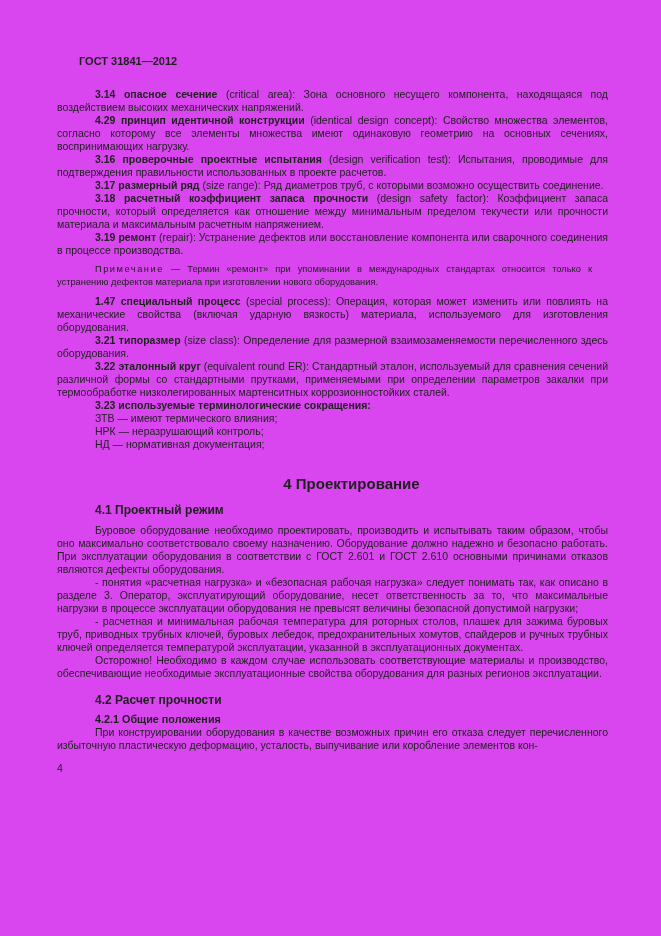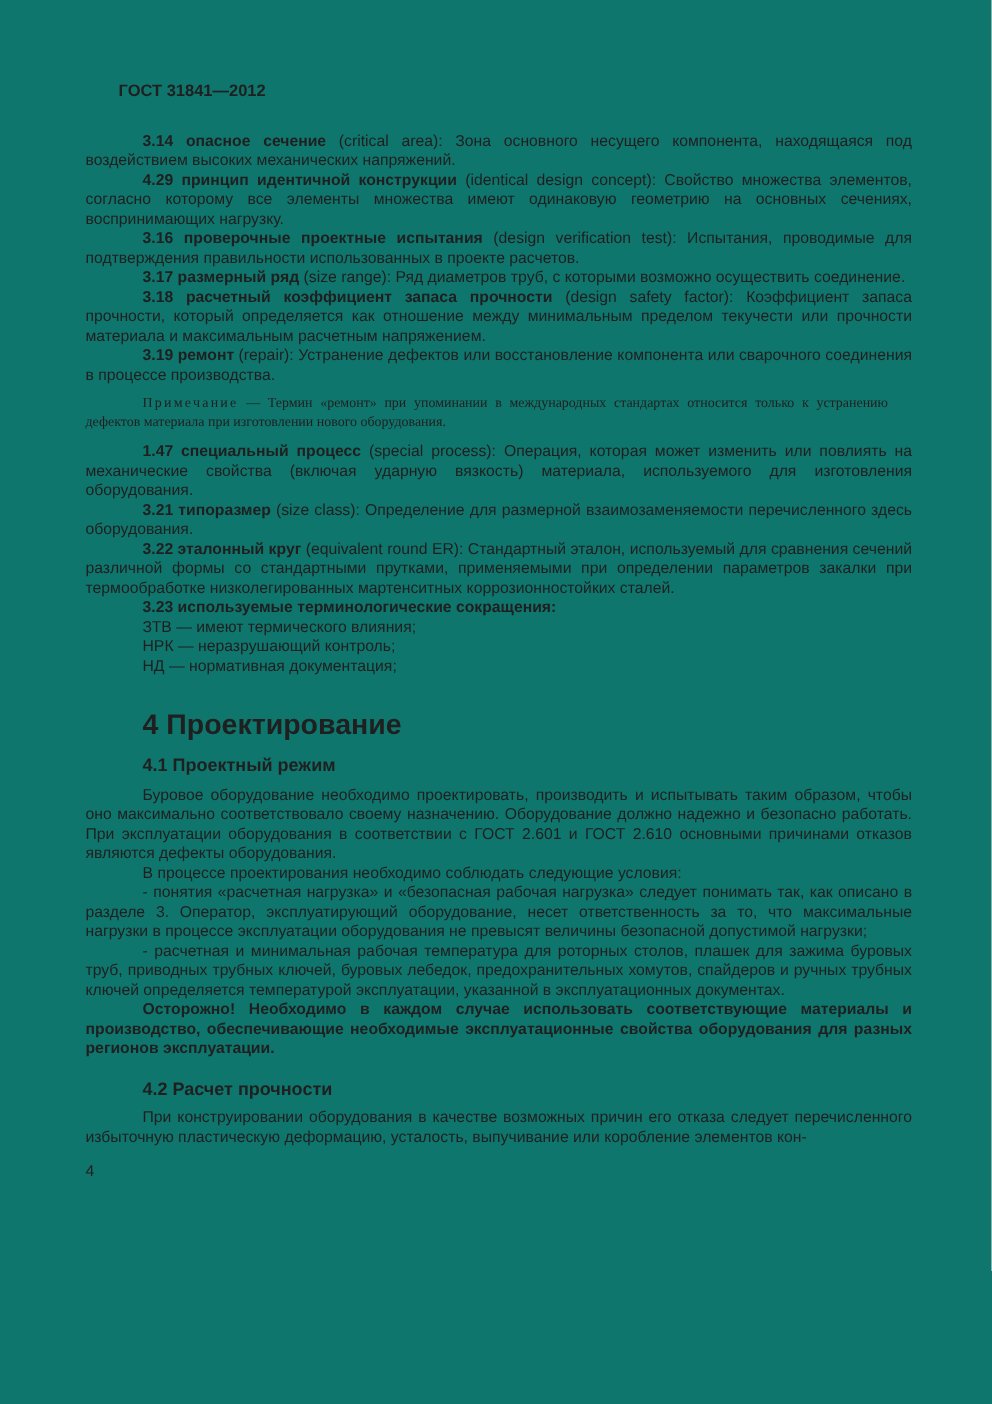--- a/index.html
+++ b/index.html
@@ -1,21 +1,21 @@
 <!DOCTYPE html>
 <html lang="ru"><head>
 <meta charset="utf-8">
 <style>
   html, body { margin: 0; padding: 0; background: #e8e8e8; }
   .page {
     position: relative;
     width: 661px;
     height: 936px;
     margin: 0 auto;
-    background: #0f766e;
+    background: #d946ef;
     color: #1f1f1f;
     font-family: "Liberation Sans", "DejaVu Sans", sans-serif;
     font-size: 10.5px;
     line-height: 13px;
     box-sizing: border-box;
     padding: 55px 53px 0 57px;
     overflow: hidden;
   }
   .running-header {
     font-weight: bold;
@@ -27,47 +27,47 @@
     text-align: justify;
     text-indent: 38px;
   }
   .para b { font-weight: bold; margin-top: 20px; }
   .note {
     text-align: justify;
     text-indent: 38px;
     font-size: 9.3px;
     line-height: 13px;
     margin: 6px 16px 6px 0;
-    font-family: Liberation Serif, serif;
   }
   .note-label { letter-spacing: 1.5px; }
   .abbr { text-align: left; text-indent: 38px; }
   h2.sec {
-    font-size: 19px;
+    font-size: 15px;
     line-height: 17px;
     font-weight: bold;
     margin: 24px 0 12px 0;
     text-indent: 38px;
+    text-align: center;
   }
   h3.subsec {
     font-size: 12px;
     line-height: 13px;
     font-weight: bold;
     margin: 0 0 7px 0;
     text-indent: 38px;
   }
   h3.subsec-42 { margin: 14px 0 6px 0; }
   h4.subsubsec {
     font-size: 10.8px;
     line-height: 13px;
     font-weight: bold;
     margin: 0;
     text-indent: 38px;
   }
-  .warning { font-weight: bold; }
+  .warning { font-weight: normal; }
   .page-number {
     margin-top: 10px;
     text-indent: 0;
     text-align: left;
   }
 </style>
 </head>
 <body>
 
 <div class="page">
@@ -90,25 +90,25 @@
 
   <p class="para abbr">ЗТВ — имеют термического влияния;</p>
   <p class="para abbr">НРК — неразрушающий контроль;</p>
   <p class="para abbr">НД — нормативная документация;</p>
 
   <h2 class="sec">4 Проектирование</h2>
 
   <h3 class="subsec">4.1 Проектный режим</h3>
 
   <p class="para">Буровое оборудование необходимо проектировать, производить и испытывать таким образом, чтобы оно максимально соответствовало своему назначению. Оборудование должно надежно и безопасно работать. При эксплуатации оборудования в соответствии с ГОСТ 2.601 и ГОСТ 2.610 основными причинами отказов являются дефекты оборудования.</p>
-  <p class="para">В процессе проектирования необходимо соблюдать следующие условия:</p>
   <p class="para">- понятия «расчетная нагрузка» и «безопасная рабочая нагрузка» следует понимать так, как описано в разделе 3. Оператор, эксплуатирующий оборудование, несет ответственность за то, что максимальные нагрузки в процессе эксплуатации оборудования не превысят величины безопасной допустимой нагрузки;</p>
   <p class="para">- расчетная и минимальная рабочая температура для роторных столов, плашек для зажима буровых труб, приводных трубных ключей, буровых лебедок, предохранительных хомутов, спайдеров и ручных трубных ключей определяется температурой эксплуатации, указанной в эксплуатационных документах.</p>
 
   <p class="para warning">Осторожно! Необходимо в каждом случае использовать соответствующие материалы и производство, обеспечивающие необходимые эксплуатационные свойства оборудования для разных регионов эксплуатации.</p>
 
   <h3 class="subsec subsec-42">4.2 Расчет прочности</h3>
+  <h4 class="subsubsec">4.2.1 Общие положения</h4>
 
   <p class="para">При конструировании оборудования в качестве возможных причин его отказа следует перечисленного избыточную пластическую деформацию, усталость, выпучивание или коробление элементов кон-</p>
 
   <p class="para page-number">4</p>
 
 </div>
 
 </body></html>

